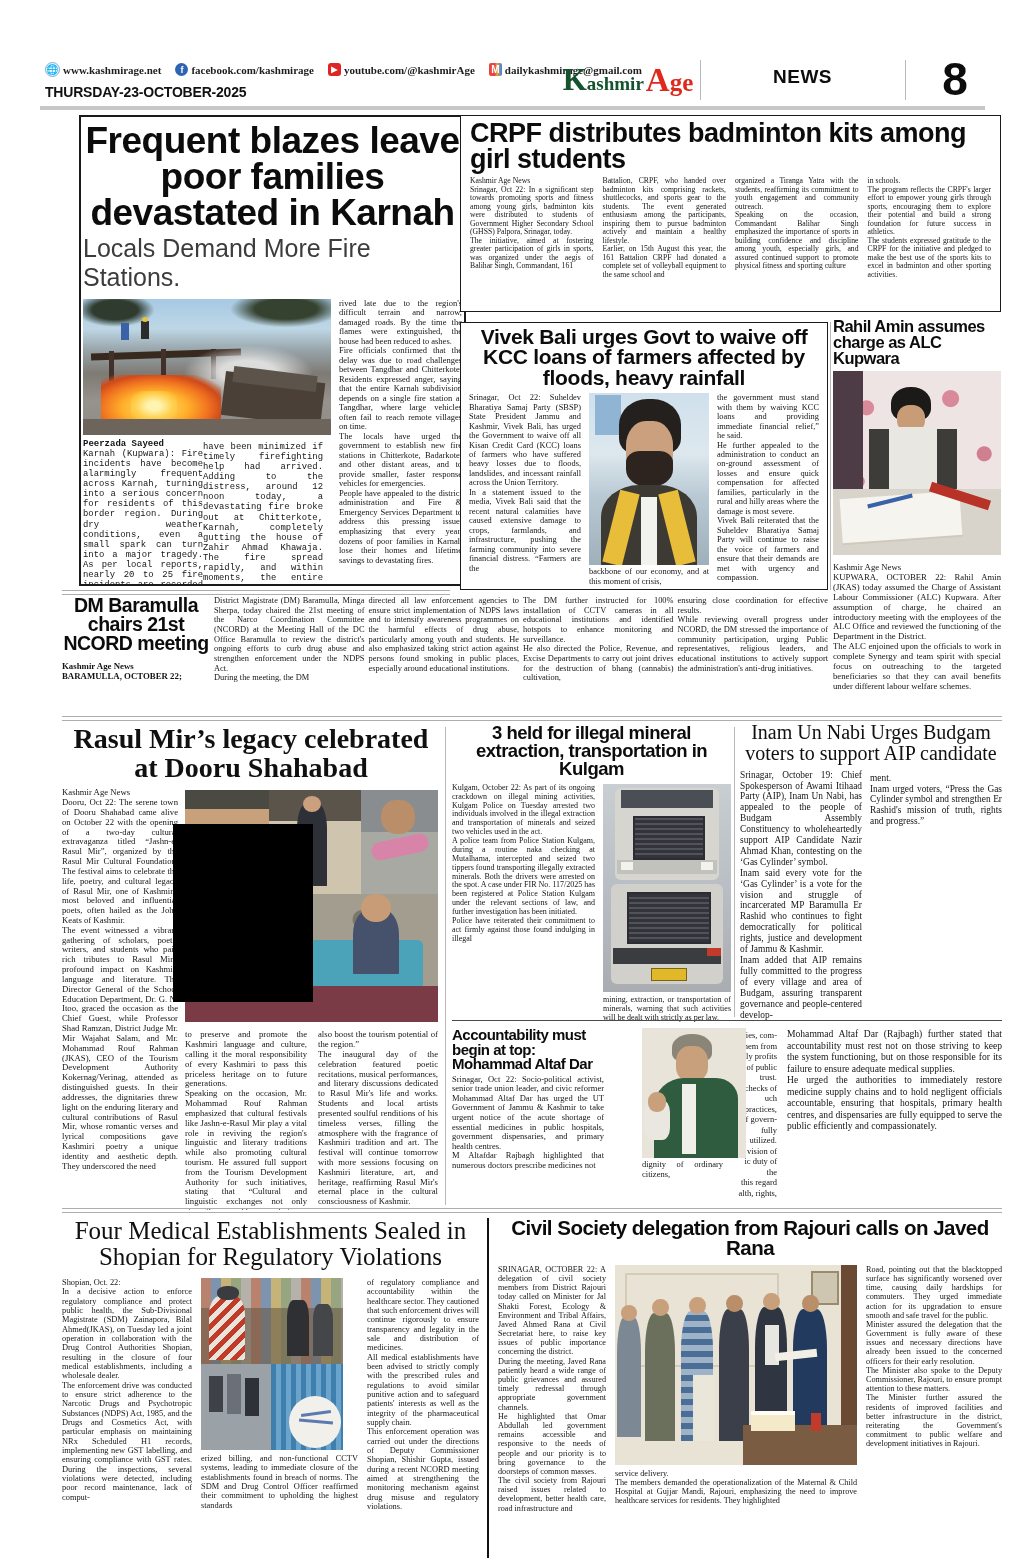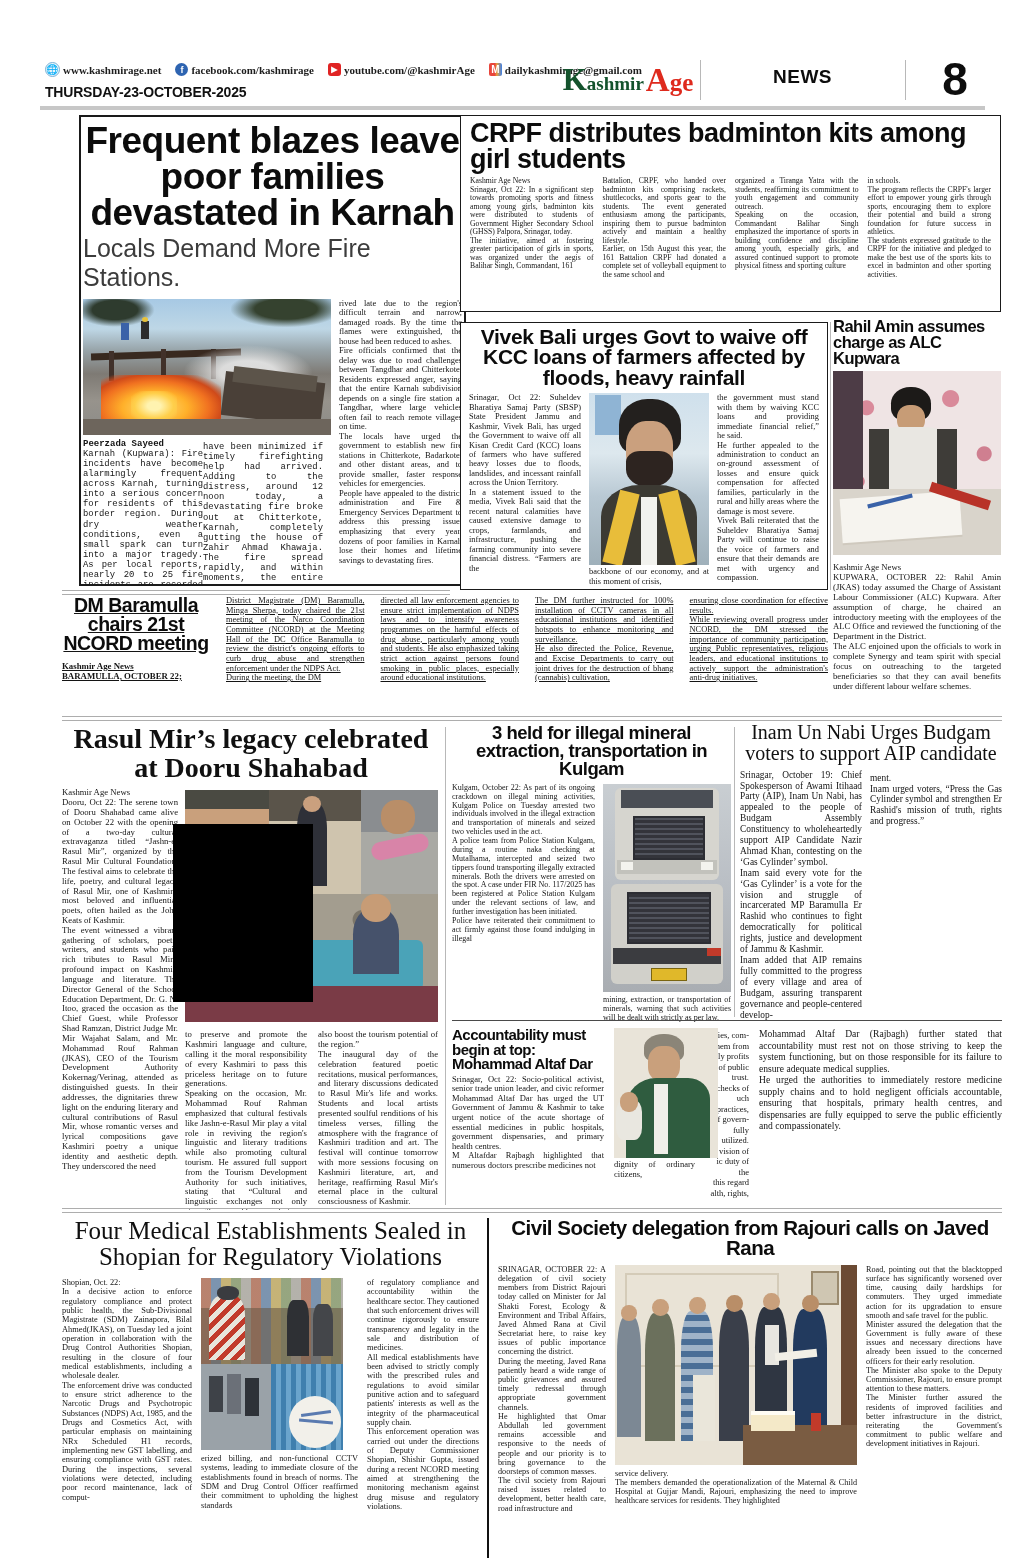--- a/index.html
+++ b/index.html
@@ -173,21 +173,21 @@
     </div>
     <div class="bt" style="font-size:8.7px;line-height:1.14;margin-top:8px;">Kashmir Age News
 KUPWARA, OCTOBER 22: Rahil Amin (JKAS) today assumed the Charge of Assistant Labour Commissioner (ALC) Kupwara. After assumption of charge, he chaired an introductory meeting with the employees of the ALC Office and reviewed the functioning of the Department in the District.
 The ALC enjoined upon the officials to work in complete Synergy and team spirit with special focus on outreaching to the targeted beneficiaries so that they can avail benefits under different labour welfare schemes.</div>
   </div>
 
   <div class="hr2" style="left:62px;top:590px;width:388px;"></div>
   <div class="vr" style="left:830px;top:322px;height:268px;"></div>
 
   <div class="blk" style="left:62px;top:596px;width:766px;height:118px;">
-    <div class="cols" style="gap:16px;text-decoration:underline;">
+    <div class="cols" style="gap:4px;">
       <div style="width:148px;flex:none;">
         <div class="hl-sans" style="font-size:19.5px;">DM Baramulla chairs 21st NCORD meeting</div>
         <div class="byline" style="font-size:8.8px;margin-top:8px;">Kashmir Age News
 BARAMULLA, OCTOBER 22;</div>
       </div>
       <div class="bt" style="flex:1;font-size:8.4px;line-height:1.15;">District Magistrate (DM) Baramulla, Minga Sherpa, today chaired the 21st meeting of the Narco Coordination Committee (NCORD) at the Meeting Hall of the DC Office Baramulla to review the district's ongoing efforts to curb drug abuse and strengthen enforcement under the NDPS Act.
 During the meeting, the DM</div>
       <div class="bt" style="flex:1;font-size:8.4px;line-height:1.15;">directed all law enforcement agencies to ensure strict implementation of NDPS laws and to intensify awareness programmes on the harmful effects of drug abuse, particularly among youth and students. He also emphasized taking strict action against persons found smoking in public places, especially around educational institutions.</div>
       <div class="bt" style="flex:1;font-size:8.4px;line-height:1.15;">The DM further instructed for 100% installation of CCTV cameras in all educational institutions and identified hotspots to enhance monitoring and surveillance.
 He also directed the Police, Revenue, and Excise Departments to carry out joint drives for the destruction of bhang (cannabis) cultivation,</div>
@@ -272,21 +272,21 @@
 
   <div class="hr1" style="left:452px;top:1020px;width:550px;"></div>
 
   <div class="blk" style="left:452px;top:1028px;width:550px;height:172px;">
     <div class="cols" style="gap:10px;">
       <div style="width:152px;flex:none;">
         <div class="hl-sans" style="font-size:15px;text-align:left;">Accountability must begin at top: Mohammad Altaf Dar</div>
         <div class="bt" style="font-size:8.5px;line-height:1.13;margin-top:3px;">Srinagar, Oct 22: Socio-political activist, senior trade union leader, and civic reformer Mohammad Altaf Dar has urged the UT Government of Jammu &amp; Kashmir to take urgent notice of the acute shortage of essential medicines in public hospitals, government dispensaries, and primary health centres.
 M Altafdar Rajbagh highlighted that numerous doctors prescribe medicines not</div>
       </div>
-      <div style="width:81px;flex:none;">
+      <div style="width:81px;flex:none;margin-left:28px;">
         <div class="ph" style="width:104px;height:130px;background:#e9e4d9;">
           <div class="s" style="left:30px;top:6px;width:40px;height:28px;background:#8b8578;border-radius:48% 48% 30% 30%;"></div>
           <div class="s" style="left:34px;top:18px;width:32px;height:36px;background:#c9a07c;border-radius:42%;"></div>
           <div class="s" style="left:12px;top:50px;width:84px;height:80px;background:#2f5c3f;border-radius:36% 26% 0 0;"></div>
           <div class="s" style="left:2px;top:72px;width:26px;height:40px;background:#e9e7e0;border-radius:30%;"></div>
           <div class="s" style="left:6px;top:64px;width:18px;height:20px;background:#c9a07c;border-radius:45%;"></div>
           <div class="s" style="left:40px;top:56px;width:14px;height:70px;background:#f0efe9;"></div>
         </div>
         <div class="cap" style="font-size:8.5px;line-height:1.13;margin-top:2px;">dignity of ordinary citizens,</div>
       </div>

